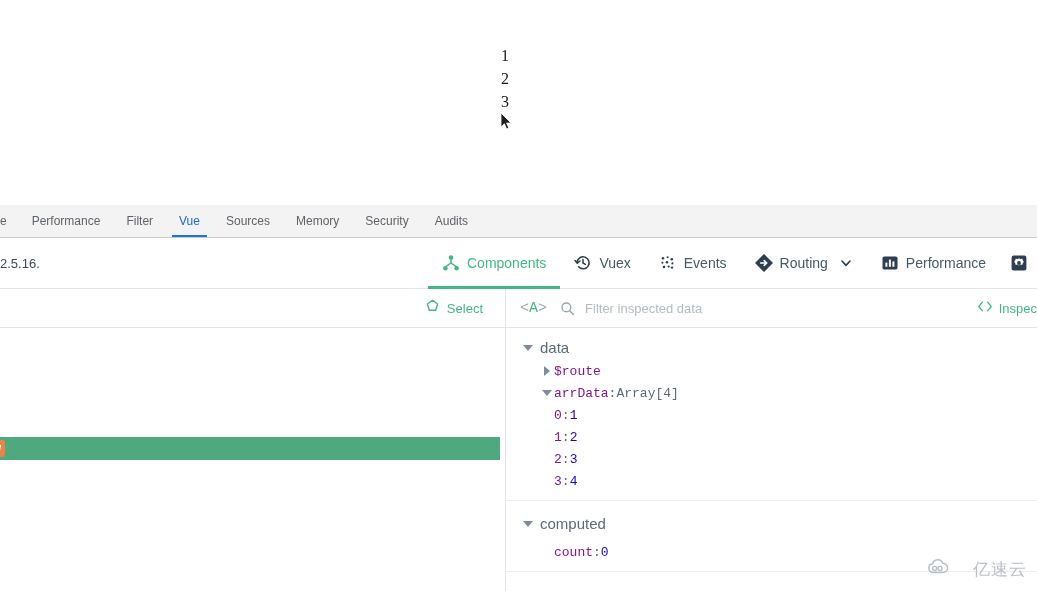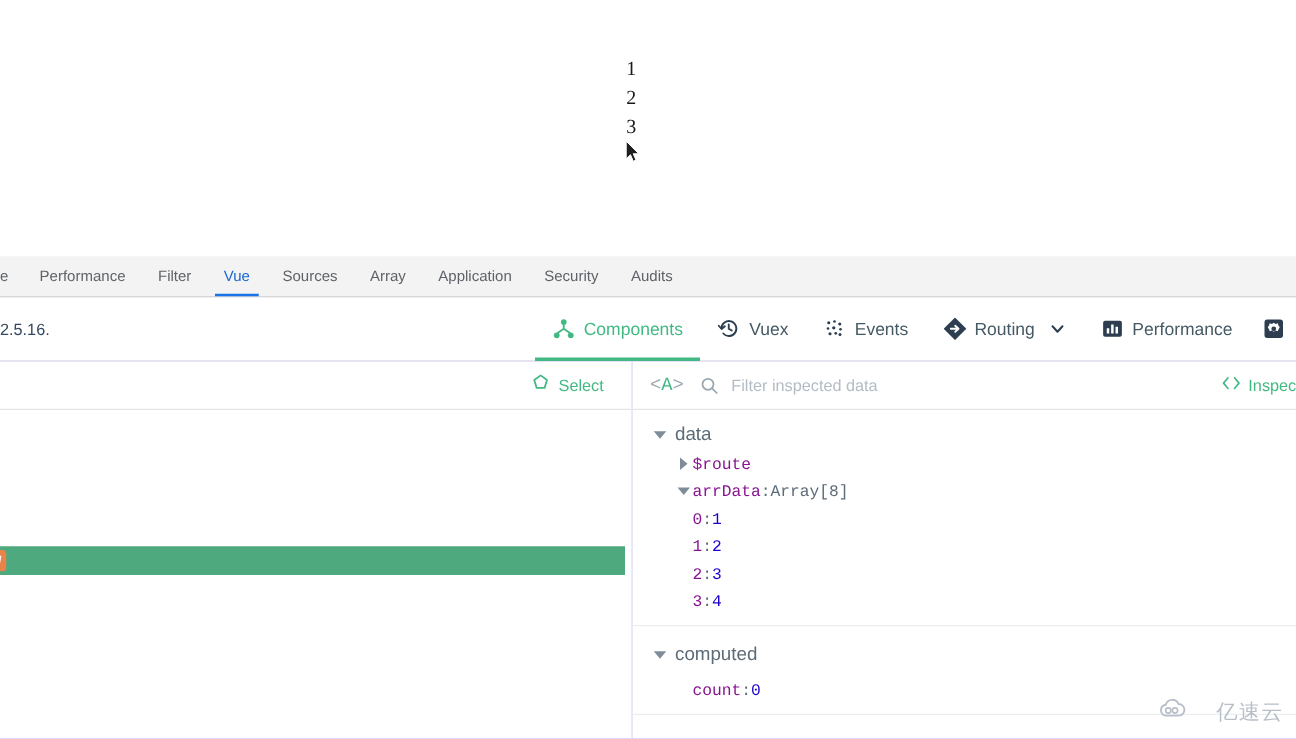--- a/index.html
+++ b/index.html
@@ -191,22 +191,21 @@
       </svg>
     </div>
   </div>
 
   <div class="devtools-tabbar">
     <div class="dt-tab truncated">e</div>
     <div class="dt-tab">Performance</div>
     <div class="dt-tab">Filter</div>
     <div class="dt-tab active">Vue</div>
     <div class="dt-tab">Sources</div>
-    <div class="dt-tab">Array</div>
-    <div class="dt-tab">Application</div>
+    <div class="dt-tab">Memory</div>
     <div class="dt-tab">Security</div>
     <div class="dt-tab">Audits</div>
   </div>
 
   <div class="vue-toolbar">
     <div class="vue-version">2.5.16.</div>
     <div class="vue-toolbar-spacer"></div>
 
     <div class="vt-item active">
       <span class="vt-icon">
@@ -342,21 +341,21 @@
               </span>
             <span class="k-name">$route</span>
           </div>
 
           <div class="kv-row indent-sec">
             <span class="twisty">
                 <span class="arrow arrow-down"></span>
               </span>
             <span class="k-name">arrData</span>
             <span class="k-meta">: </span>
-            <span class="k-meta">Array[8]</span>
+            <span class="k-meta">Array[4]</span>
           </div>
 
           <div class="kv-row indent-2">
             <span class="k-name">0</span>
             <span class="k-meta">: </span>
             <span class="k-val">1</span>
           </div>
           <div class="kv-row indent-2">
             <span class="k-name">1</span>
             <span class="k-meta">: </span>

